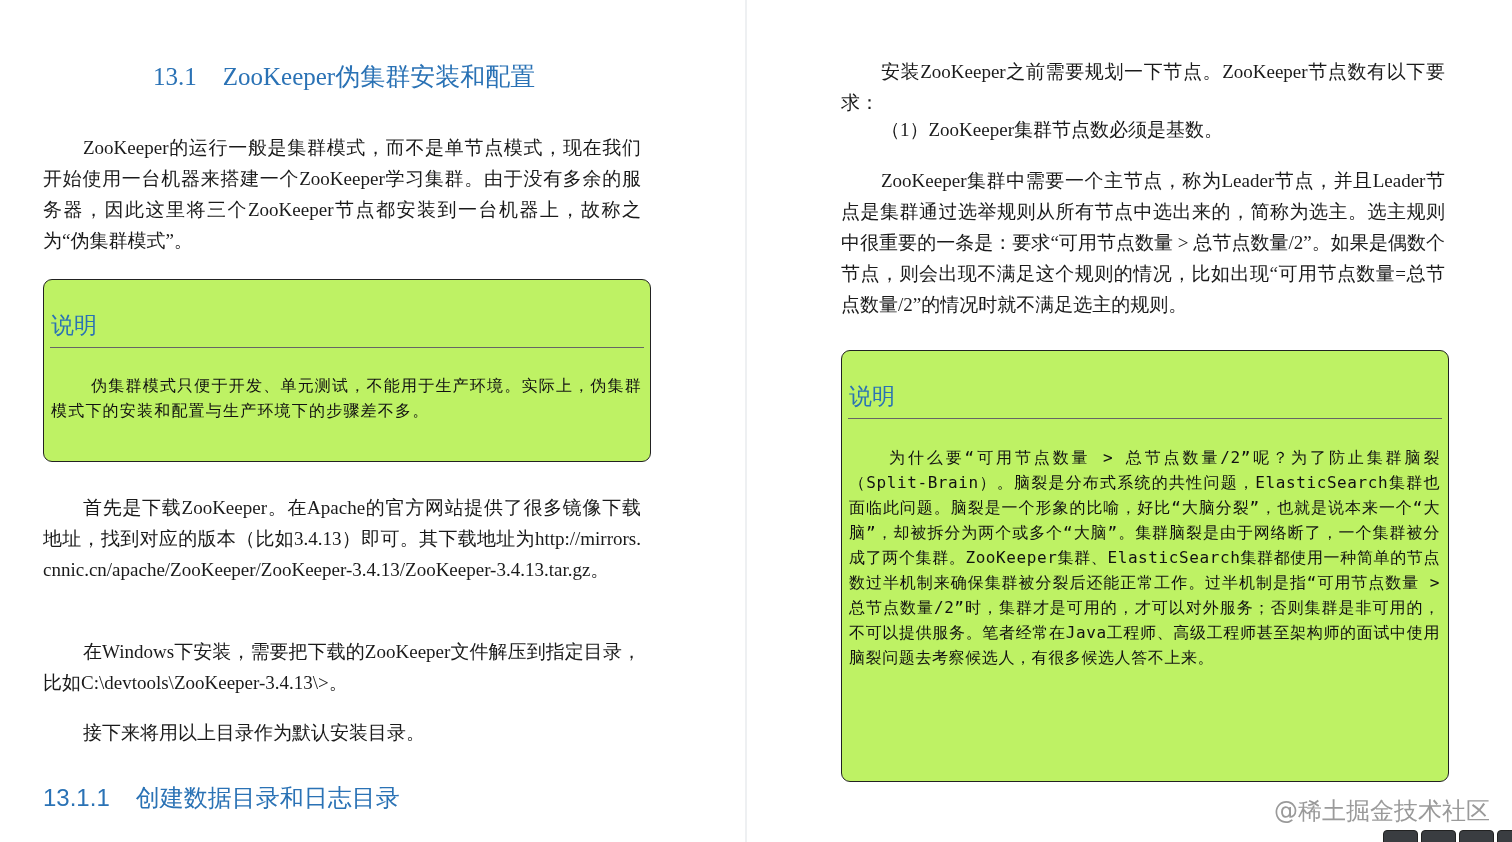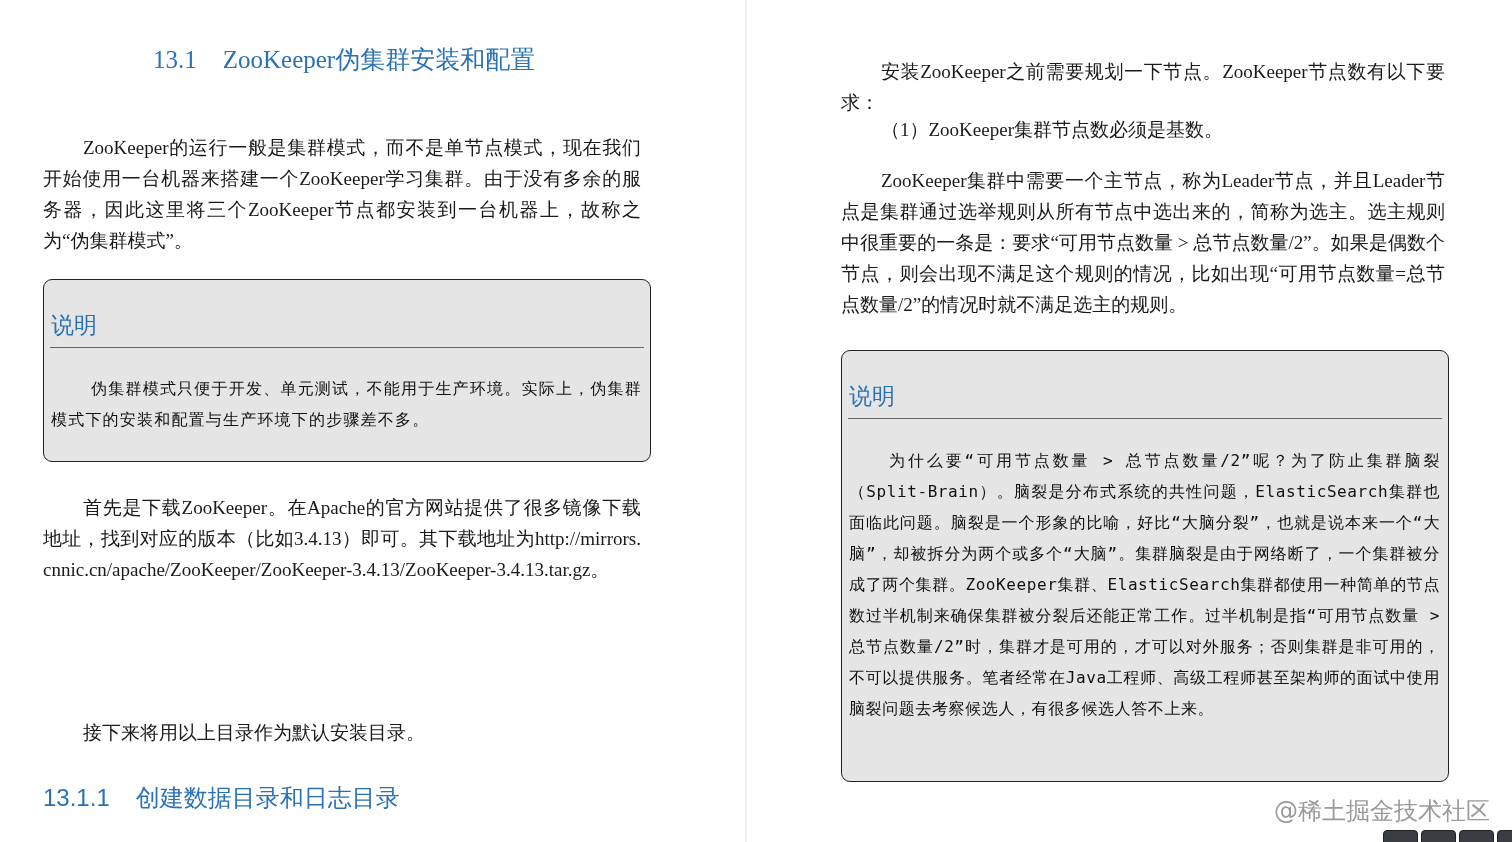--- a/index.html
+++ b/index.html
@@ -14,58 +14,59 @@
   .divider { position:absolute; left:745px; top:0; width:2px; height:842px; background:#eef0f2; }
 
   .abs { position:absolute; }
   .h1 { color:#2a72b5; font-size:25px; white-space:nowrap; }
   .h2 { color:#2a72b5; font-size:24px; white-space:nowrap; font-family:"Liberation Sans","DejaVu Sans",sans-serif; }
   .num { margin-right:26px; }
   .para { font-size:19px; line-height:31px; text-align:justify; }
   .indent { text-indent:40px; }
 
   .note {
-    position:absolute; border:1.5px solid #222; border-radius:9px; background:#e5e5e5;
+    position:absolute; border:1.5px solid #222; border-radius:9px; background:#bef264;
   }
   .note-title { position:absolute; left:7px; color:#2a72b5; font-size:23px; font-family:"Liberation Sans","DejaVu Sans",sans-serif; }
   .note-rule { position:absolute; left:6px; right:6px; height:1px; background:#666; }
   .note-body {
     position:absolute; left:7px; right:8px;
     font-family:"DejaVu Sans Mono","Liberation Mono",monospace;
-    font-size:16px; line-height:31px; letter-spacing:1.2px; color:#111;
+    font-size:16px; line-height:25px; letter-spacing:1.2px; color:#111;
     text-align:justify;
   }
 
   .watermark {
     position:absolute; right:22px; top:795px; color:#9a9a9a; font-size:24px;
     font-family:"DejaVu Sans","Liberation Sans",sans-serif;
   }
   .taskbar { position:absolute; left:1383px; top:830px; display:flex; gap:3px; }
   .taskbar .key {
     width:33px; height:14px; background:#3a3d41; border-radius:4px 4px 0 0; border:1px solid #222;
   }
 </style>
 </head>
 <body>
 
 <div class="page page-left">
-  <div class="abs h1" style="left:153px; top:43px;text-align:center;">
+  <div class="abs h1" style="left:153px; top:60px;text-align:center;">
     <span class="num">13.1</span><span>ZooKeeper伪集群安装和配置</span>
   </div>
 
   <div class="abs para indent" style="left:43px; top:125px; width:598px;margin-top:7px;">ZooKeeper的运行一般是集群模式，而不是单节点模式，现在我们开始使用一台机器来搭建一个ZooKeeper学习集群。由于没有多余的服务器，因此这里将三个ZooKeeper节点都安装到一台机器上，故称之为“伪集群模式”。</div>
 
   <div class="note" style="left:43px; top:279px; width:606px; height:181px;">
     <div class="note-title" style="top:30px;">说明</div>
     <div class="note-rule" style="top:67px;"></div>
     <div class="note-body indent" style="top:93px;">伪集群模式只便于开发、单元测试，不能用于生产环境。实际上，伪集群模式下的安装和配置与生产环境下的步骤差不多。</div>
   </div>
 
   <div class="abs para indent" style="left:43px; top:492px; width:598px; word-break:break-all;">首先是下载ZooKeeper。在Apache的官方网站提供了很多镜像下载地址，找到对应的版本（比如3.4.13）即可。其下载地址为http://mirrors.cnnic.cn/apache/ZooKeeper/ZooKeeper-3.4.13/ZooKeeper-3.4.13.tar.gz。</div>
 
+  <div class="abs para indent" style="left:43px; top:636px; width:598px;">在Windows下安装，需要把下载的ZooKeeper文件解压到指定目录，比如C:\devtools\ZooKeeper-3.4.13\&gt;。</div>
 
   <div class="abs para indent" style="left:43px; top:717px; width:598px;">接下来将用以上目录作为默认安装目录。</div>
 
   <div class="abs h2" style="left:43px; top:782px;text-align:center;">
     <span class="num">13.1.1</span><span>创建数据目录和日志目录</span>
   </div>
 </div>
 
 <div class="divider"></div>
 

